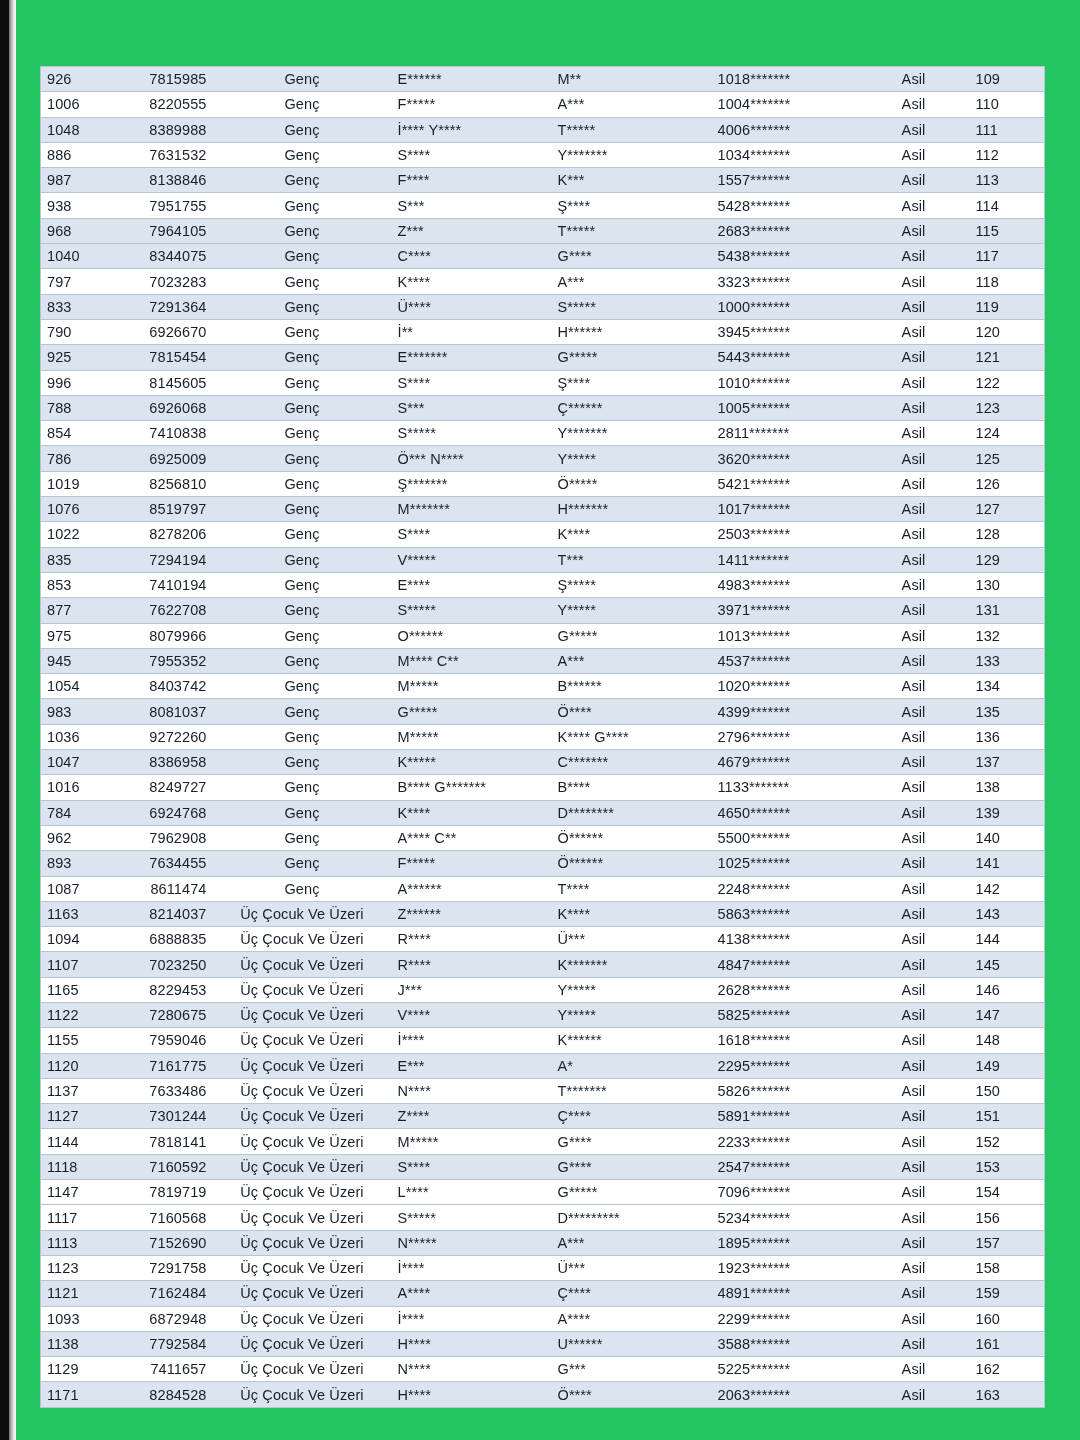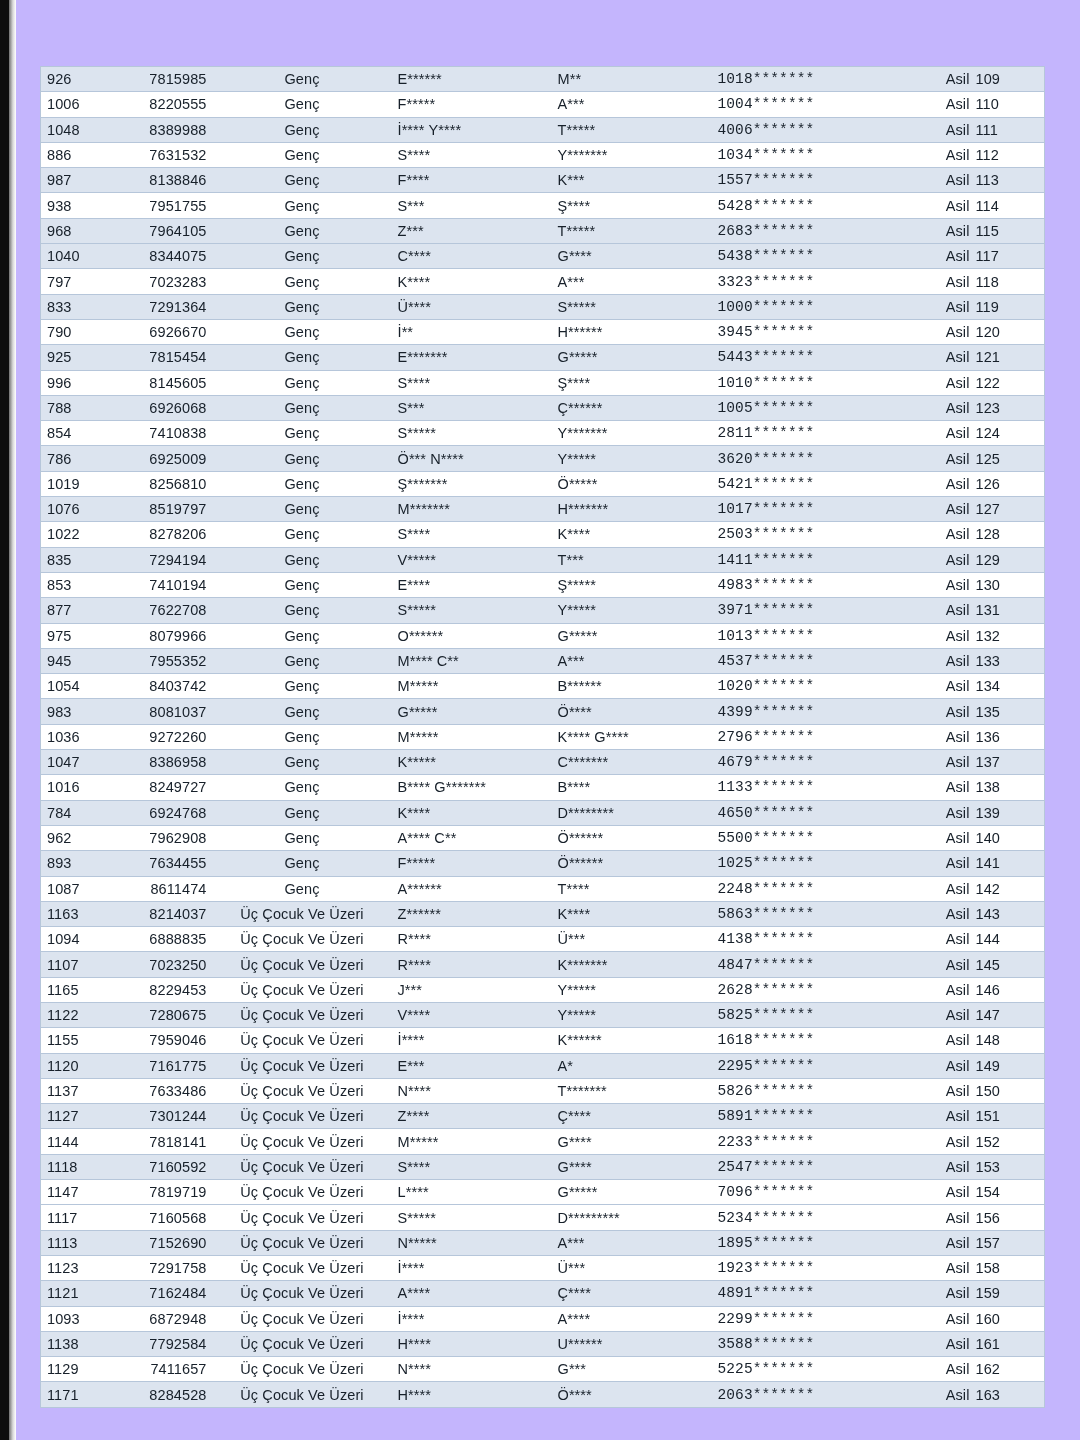--- a/index.html
+++ b/index.html
@@ -10,21 +10,21 @@
   body {
     width: 1080px;
     height: 1440px;
     font-family: "Liberation Sans", sans-serif;
     position: relative;
     overflow: hidden;
   }
   #page {
     position: absolute;
     inset: 0;
-    background: #c4b5fd;
+    background: #22c55e;
   }
   
   #left-edge {
     position: absolute;
     left: 0;
     top: 0;
     width: 9px;
     height: 1440px;
     background: #0d0d0d;
   }
@@ -70,22 +70,22 @@
   col.c-surname   { width: 160px; }
   col.c-id        { width: 140px; }
   col.c-status    { width: 118px; }
   col.c-rank      { width: 75px;  }
 
   td.no      { text-align: left; padding-left: 8px; }
   td.app     { text-align: right; }
   td.cat     { text-align: center; }
   td.name    { text-align: left; }
   td.surname { text-align: left; }
-  td.id      { text-align: left; font-family: Liberation Mono, monospace; }
-  td.status  { text-align: right; }
+  td.id      { text-align: left; }
+  td.status  { text-align: center; }
   td.rank    { padding-right: 10px; }
 
   
   table.roster tr td:first-child { border-left: 1px solid #b6c6da; }
   table.roster tr td:last-child  { border-right: 1px solid #b6c6da; }
 </style>
 </head>
 <body>
 
 <div id="page">

